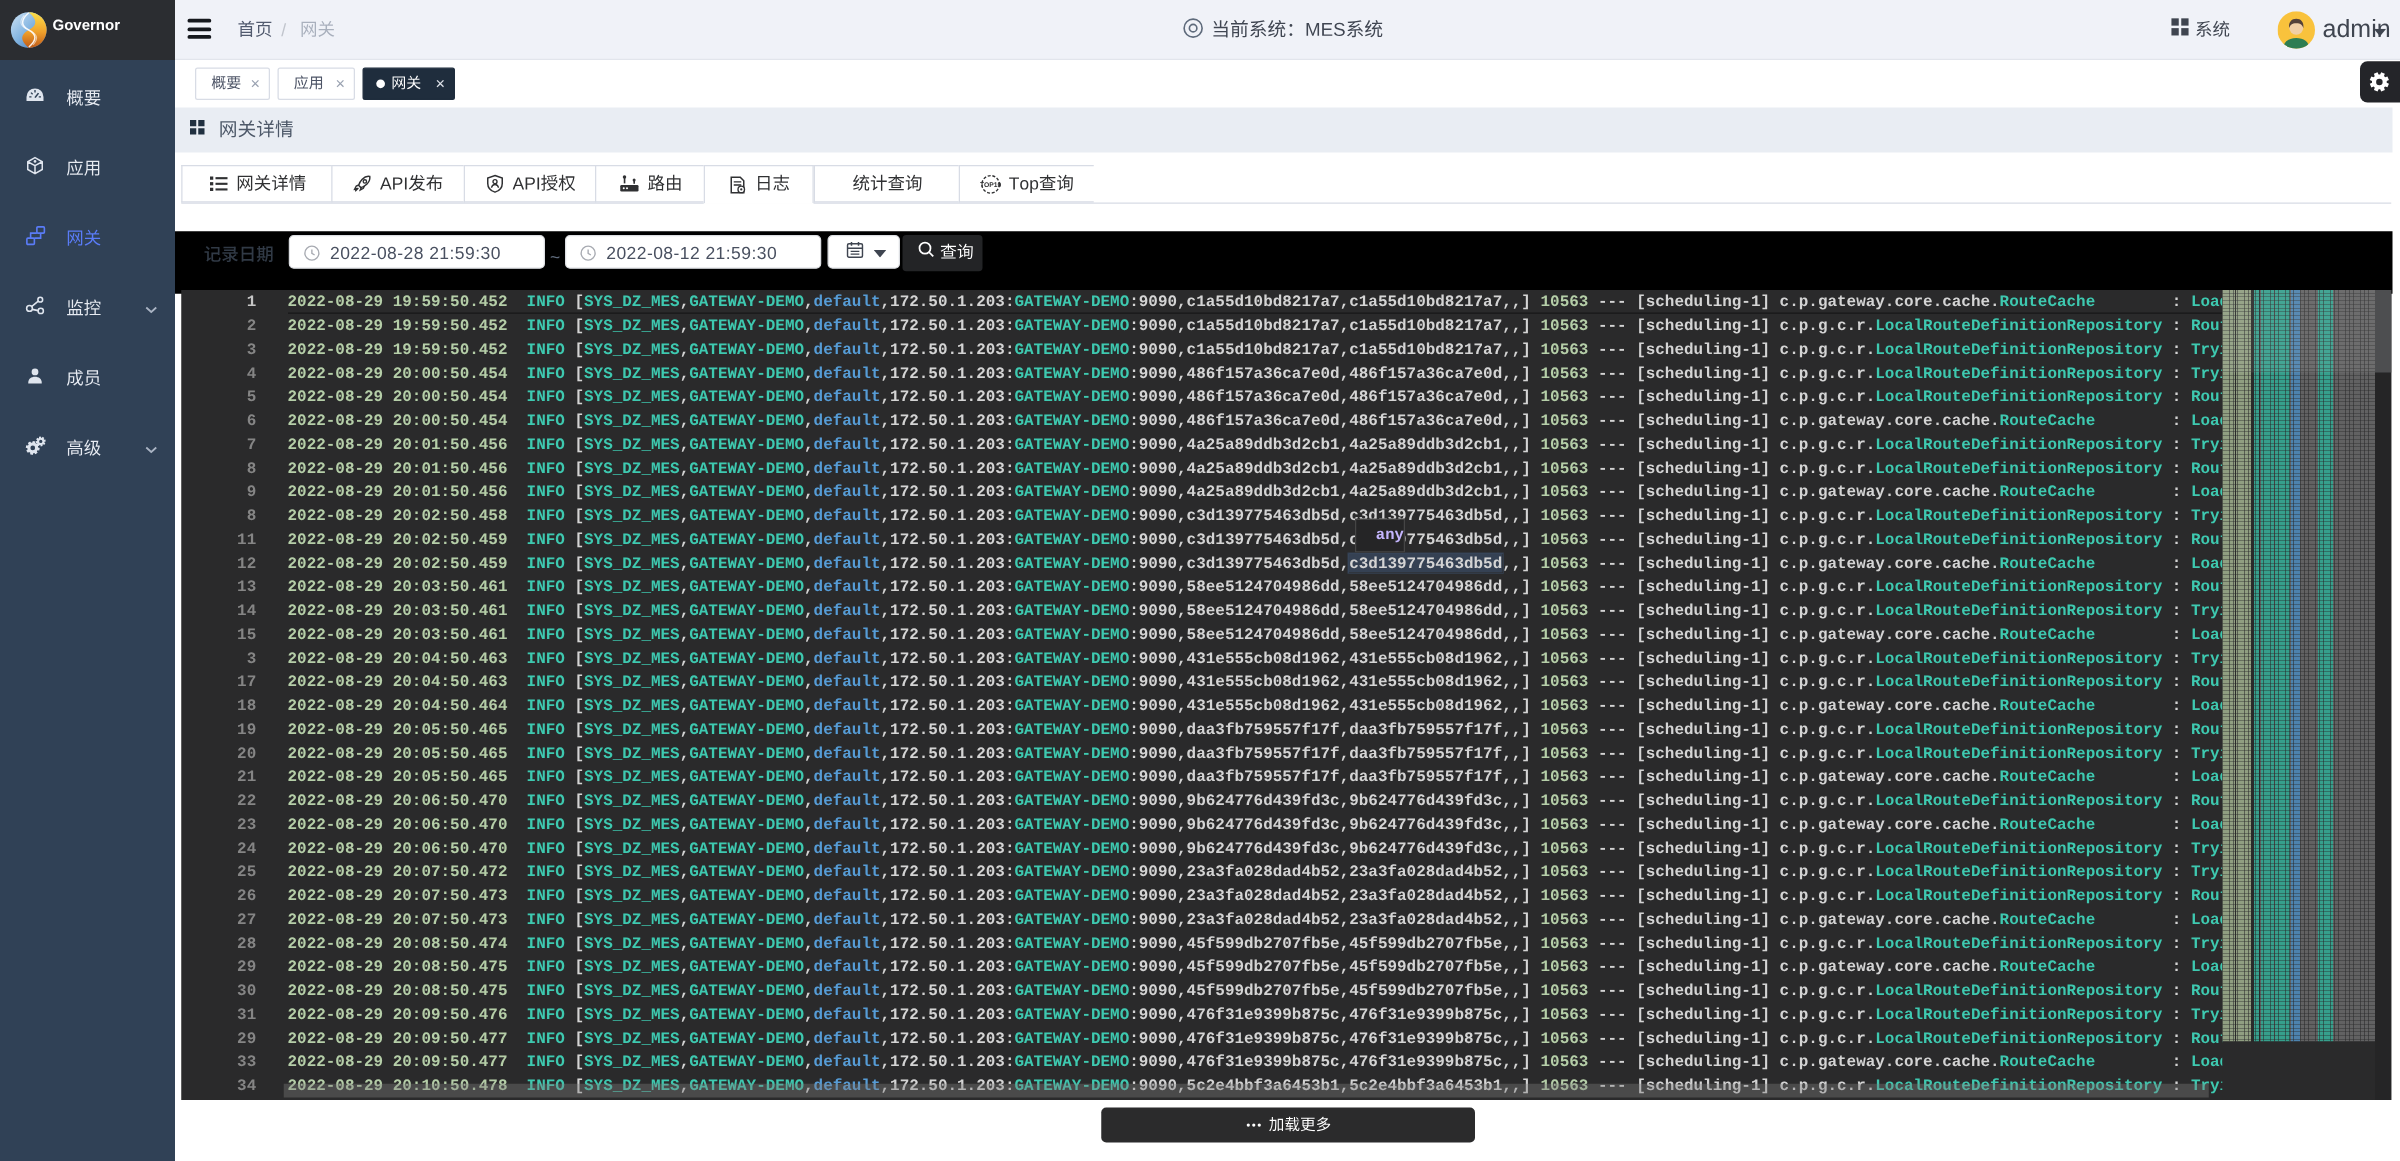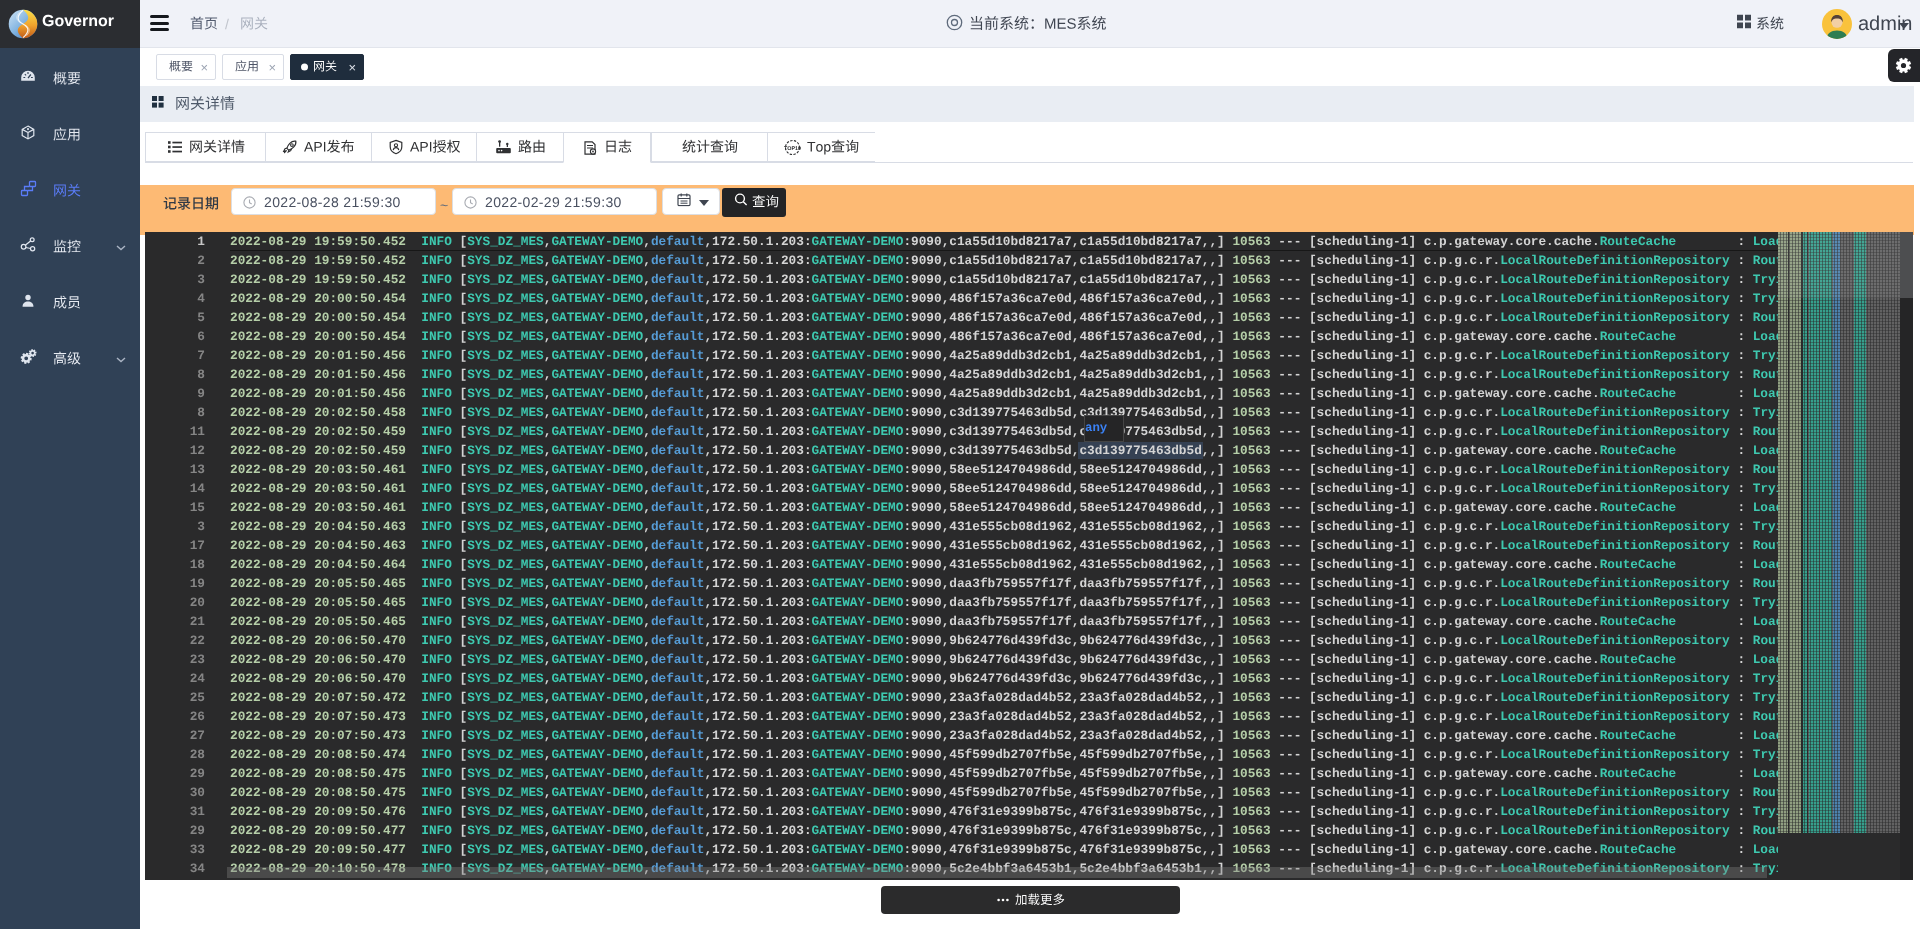--- a/index.html
+++ b/index.html
@@ -1,21 +1,21 @@
 <!DOCTYPE html>
 <html><head><meta charset="utf-8"><style>
 *{margin:0;padding:0;box-sizing:border-box}
 html,body{width:1920px;height:929px;overflow:hidden;font-family:"Liberation Sans",sans-serif;background:#fff;text-rendering:geometricPrecision}
 #app{position:relative;width:1920px;height:929px}
 svg.cjk{display:inline-block;vertical-align:middle}
 
 #side{position:absolute;left:0;top:0;width:140px;height:929px;background:#304156}
 #logo{position:absolute;left:0;top:0;width:140px;height:48px;background:#2b2d31}
 #logo svg{position:absolute;left:8px;top:9px}
-#logo b{position:absolute;left:42px;top:13px;color:#fff;font-size:16px;letter-spacing:0}
+#logo b{position:absolute;left:42px;top:13px;color:#fff;font-size:12px;letter-spacing:0}
 .mi{position:absolute;left:0;width:140px;height:56px}
 .mi .ic{position:absolute;left:20px;top:50%;transform:translateY(-50%)}
 .mi .lb{position:absolute;left:53px;top:50%;transform:translateY(-50%)}
 .mi .ch{position:absolute;left:116px;top:50%;transform:translateY(-50%)}
 
 #top{position:absolute;left:140px;top:0;width:1780px;height:48px;background:#f0f2f8;border-bottom:1px solid #e2e5ec}
 #burger div{position:absolute;left:10px;width:19px;height:3px;border-radius:1.5px;background:#15181d}
 .vmid{position:absolute;transform:translateY(-50%)}
 
 .chip{position:absolute;top:54px;height:26px;background:#fff;border:1px solid #d8dce5;border-radius:2px}
@@ -28,21 +28,21 @@
 #gearbtn svg{position:absolute;left:7px;top:8px}
 
 #band{position:absolute;left:140px;top:86px;width:1774px;height:36px;background:#e9edf3}
 
 #tabline{position:absolute;left:145px;top:162px;width:1768px;height:1px;background:#d8dce5}
 .tb{position:absolute;top:132px;height:30px;background:#fff;border:1px solid #d8dce5;border-right:none;display:flex;align-items:center;justify-content:center}
 .tb:last-of-type{border-right:1px solid #d8dce5}
 .tba{height:31px;z-index:2;border-right:1px solid #d8dce5 !important;border-bottom:1px solid #fff}
 .tb .ti{margin-right:6px;height:16px}
 
-#filter{position:absolute;left:140px;top:185px;width:1774px;height:50px;background:#fdba74}
+#filter{position:absolute;left:140px;top:185px;width:1774px;height:50px;background:#000000}
 .inp{position:absolute;top:3px;height:27px;background:#fff;border:1px solid #dcdee2;border-radius:4px}
 .inp svg{position:absolute;left:11px;top:7px}
 .inp span{position:absolute;left:32px;top:5px;font-size:14px;letter-spacing:0.35px;color:#495060}
 #calbtn{position:absolute;left:522px;top:3px;width:58px;height:27px;background:#fff;border:1px solid #dcdee2;border-radius:4px}
 #qbtn{position:absolute;left:582px;top:3px;width:64px;height:29px;background:#232426;border-radius:3px}
 
 #ed{position:absolute;left:145px;top:232px;width:1768px;height:648px;background:#2a2a2b;font-family:"Liberation Mono",monospace;font-size:12.75px;font-weight:bold;line-height:19px}
 #gut{position:absolute;left:0;top:0;width:60px;text-align:right;color:#858585}
 .gn{height:19px}
 .gna{color:#c6c6c6}
@@ -52,21 +52,21 @@
 i.k{color:#b5cea8} i.t{color:#3ec9b0} i.b{color:#569cd6} i.w{color:#d4d4d4}
 i.hl{color:#d4d4d4;background:rgba(79,119,174,0.30);box-shadow:0 0 0 1px rgba(79,119,174,0.30)}
 .cur{box-shadow:inset 0 -1px 0 rgba(0,0,0,0.45)}
 #mmap{position:absolute;left:1633px;top:0;width:122px;height:601px;background:linear-gradient(90deg,rgba(183,203,162,0.72) 0px 10px,transparent 10px 11px,rgba(183,203,162,0.72) 11px 23px,transparent 23px 25px,rgba(58,200,174,0.74) 25px 29px,transparent 29px 30px,rgba(196,196,196,0.36) 30px 31px,rgba(58,200,174,0.74) 31px 41px,rgba(196,196,196,0.36) 41px 42px,rgba(58,200,174,0.74) 42px 54px,rgba(196,196,196,0.36) 54px 55px,rgba(88,158,215,0.76) 55px 62px,rgba(196,196,196,0.36) 62px 76px,rgba(58,200,174,0.74) 76px 88px,rgba(196,196,196,0.36) 88px 122px),#2a2a2b}
 #mtex1{position:absolute;left:1633px;top:0;width:122px;height:601px;background:repeating-linear-gradient(180deg,rgba(40,40,41,0) 0 2.2px,rgba(40,40,41,0.4) 2.2px 3px),repeating-linear-gradient(90deg,rgba(40,40,41,0) 0 2.4px,rgba(40,40,41,0.55) 2.4px 3px)}
 #mmbase{position:absolute;left:1633px;top:0;width:135px;height:648px;background:#2a2a2b}
 #vtrack{position:absolute;left:1755px;top:0;width:13px;height:648px;background:rgba(0,0,0,0.10)}
 #vsb{position:absolute;left:1755px;top:0;width:13px;height:66px;background:#4d4e50}
 #msl{position:absolute;left:1633px;top:0;width:122px;height:66px;background:rgba(255,255,255,0.07)}
 #hsb{position:absolute;left:82px;top:635px;width:1540px;height:11px;background:rgba(126,126,126,0.38)}
-#tip{position:absolute;left:939px;top:183px;width:40px;height:27px;background:#252526;border:1px solid #454545;color:#3b82f6;font-size:12.4px;text-align:left;line-height:25px;z-index:5}
+#tip{position:absolute;left:939px;top:183px;width:40px;height:27px;background:#252526;border:1px solid #454545;color:#c4b5fd;font-size:12.4px;text-align:right;line-height:25px;z-index:5}
 
 #lmore{position:absolute;left:881px;top:886px;width:299px;height:28px;background:#2b2b2c;border-radius:4px;display:flex;align-items:center;justify-content:center;gap:6px}
 </style></head><body>
 <div id="app">
 <div id="side">
   <div id="logo">
         <svg width="30" height="30" viewBox="0 0 30 30">
           <defs>
             <linearGradient id="lb" x1="0" y1="0" x2="1" y2="1">
               <stop offset="0" stop-color="#cfe4f5"></stop>
@@ -379,21 +379,21 @@
           <path fill="none" stroke="#a8abb2" stroke-width="1.1" d="M6.5 3.5v3.2l2.2 1.3"></path>
         </svg>
         <span>2022-08-28 21:59:30</span>
       </div>
   <span class="vmid" style="left:300px;top:20px;color:#5f6b7c;font-size:14px">~</span>
   <div class="inp" style="left:312px;width:205px">
         <svg width="13" height="13" viewBox="0 0 13 13">
           <circle cx="6.5" cy="6.5" r="5.6" fill="none" stroke="#a8abb2" stroke-width="1.1"></circle>
           <path fill="none" stroke="#a8abb2" stroke-width="1.1" d="M6.5 3.5v3.2l2.2 1.3"></path>
         </svg>
-        <span>2022-02-29 21:59:30</span>
+        <span>2022-08-12 21:59:30</span>
       </div>
   <div id="calbtn">
         <span class="vmid" style="left:14px;top:13px"><svg width="14" height="14" viewBox="0 0 14 14">
             <rect x="1" y="2.4" width="12" height="10.8" rx="1.2" fill="none" stroke="#3f4550" stroke-width="1.2"></rect>
             <path stroke="#3f4550" stroke-width="1.2" d="M4.2 1v3M9.8 1v3M1 6h12"></path>
             <path stroke="#3f4550" stroke-width="1" d="M3.5 8.5h7M3.5 10.7h7"></path>
           </svg></span>
         <span class="vmid" style="left:36px;top:13px"><svg width="10" height="6" viewBox="0 0 10 6">
             <path fill="#3f4550" d="M0 0h10L5 6z"></path>
           </svg></span>

